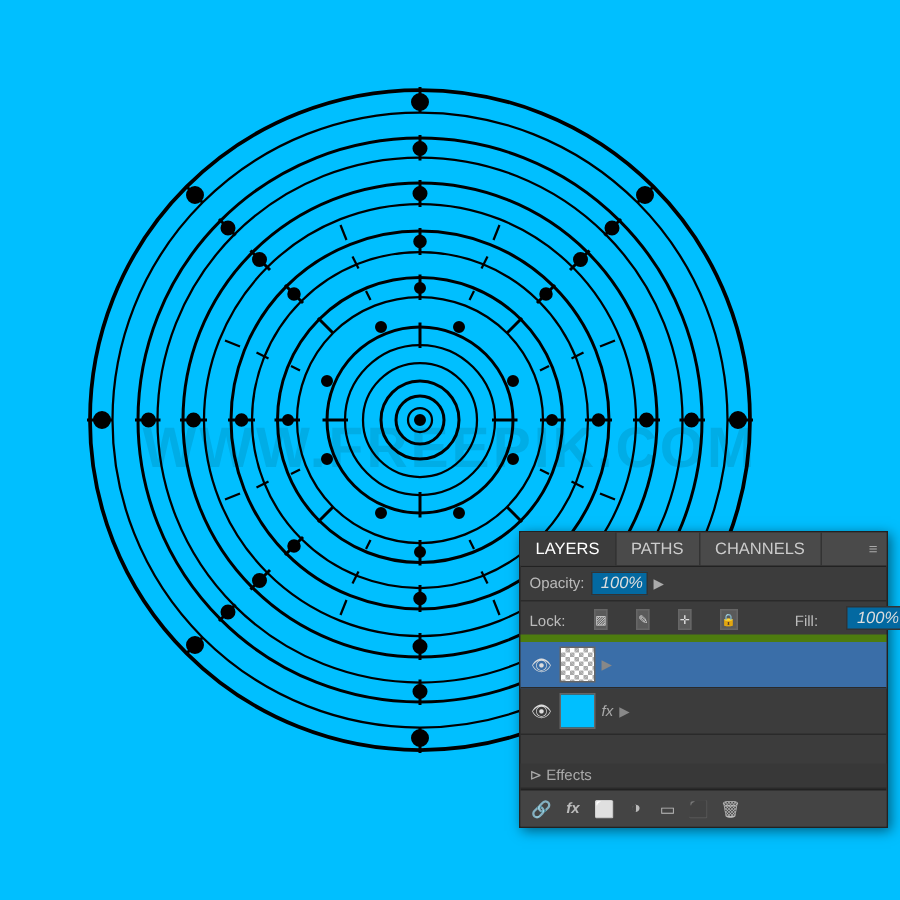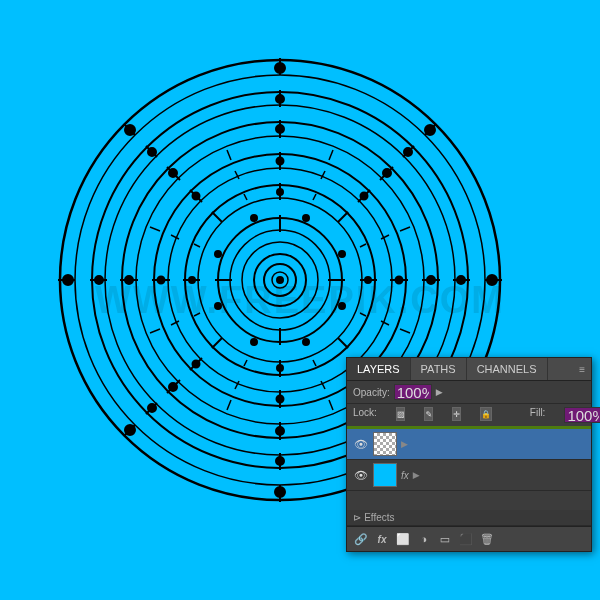--- a/index.html
+++ b/index.html
@@ -95,41 +95,42 @@
       padding: 1px 2px;
       flex: 1;
       height: 18px;
     }
     .ps-label {
       color: #bbb;
       font-size: 10px;
       white-space: nowrap;
     }
     .ps-input {
-      background: #701a75;
+      background: #0369a1;
       border: 1px solid #333;
       color: #ddd;
-      font-size: 15px;
+      font-size: 11px;
       width: 38px;
       height: 16px;
       text-align: right;
       padding: 0 2px;
+      font-style: italic;
     }
     .ps-arrow {
       color: #aaa;
       font-size: 9px;
       cursor: pointer;
     }
 
     
     .ps-lock-row {
       display: flex;
-      align-items: flex-start;
+      align-items: flex-end;
       padding: 3px 6px;
-      border-bottom: 3px solid #4d7c0f;
+      border-bottom: 5px solid #4d7c0f;
       gap: 19px;
     }
     .lock-icon {
       width: 14px;
       height: 14px;
       border: 1px solid #666;
       background: #5a5a5a;
       display: inline-flex;
       align-items: center;
       justify-content: center;

